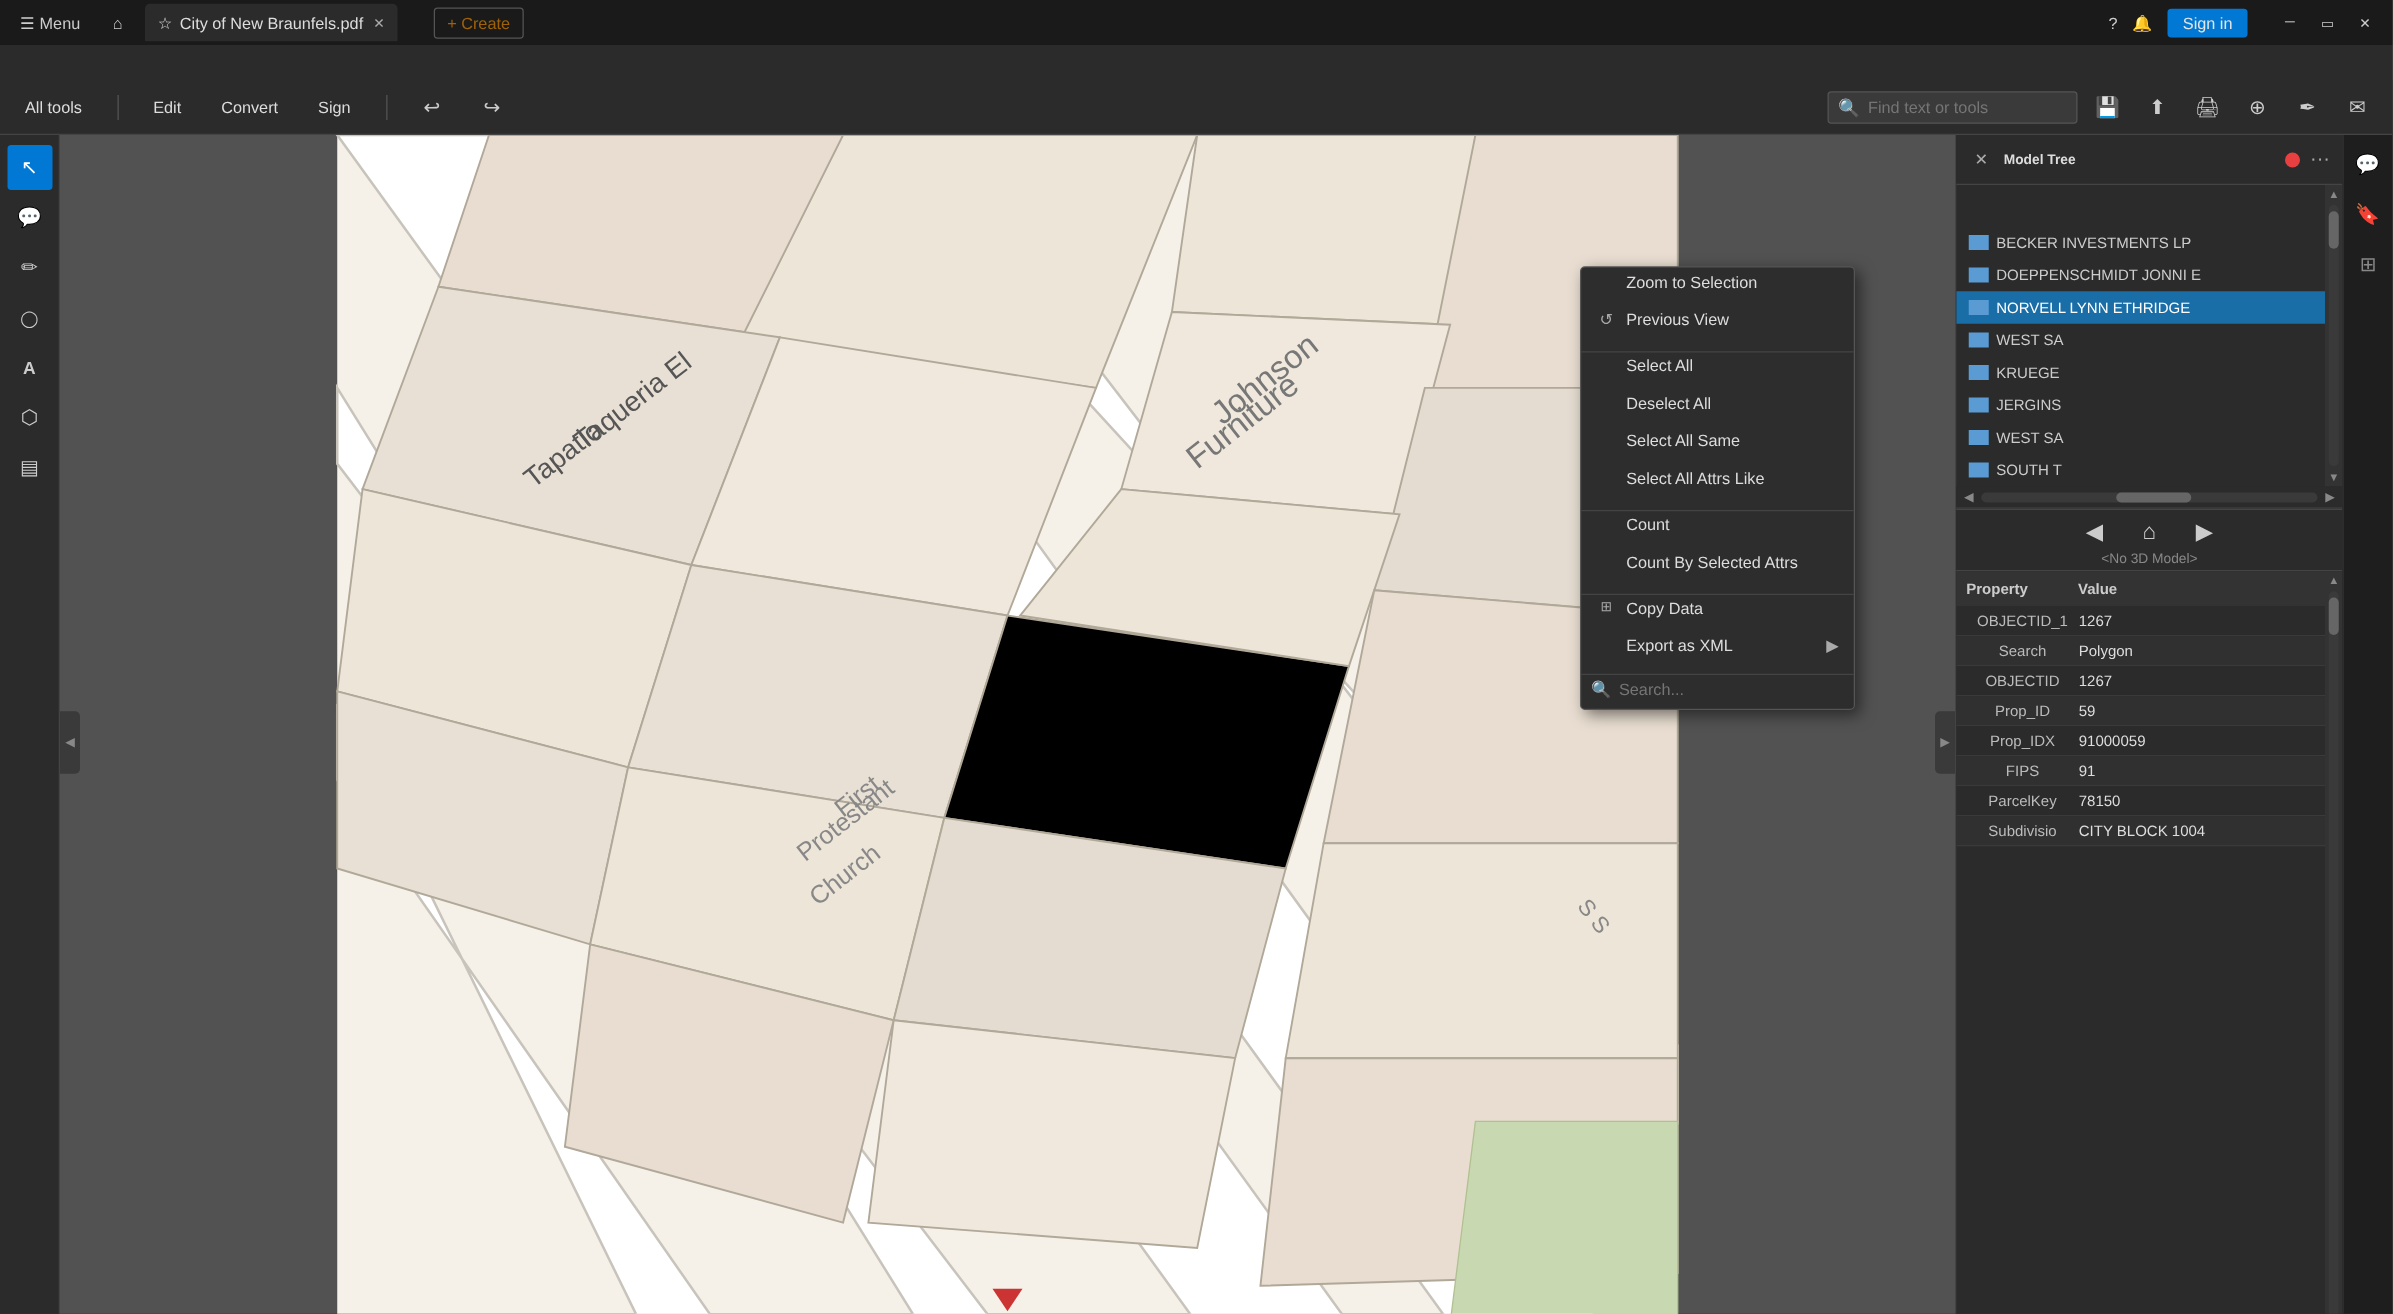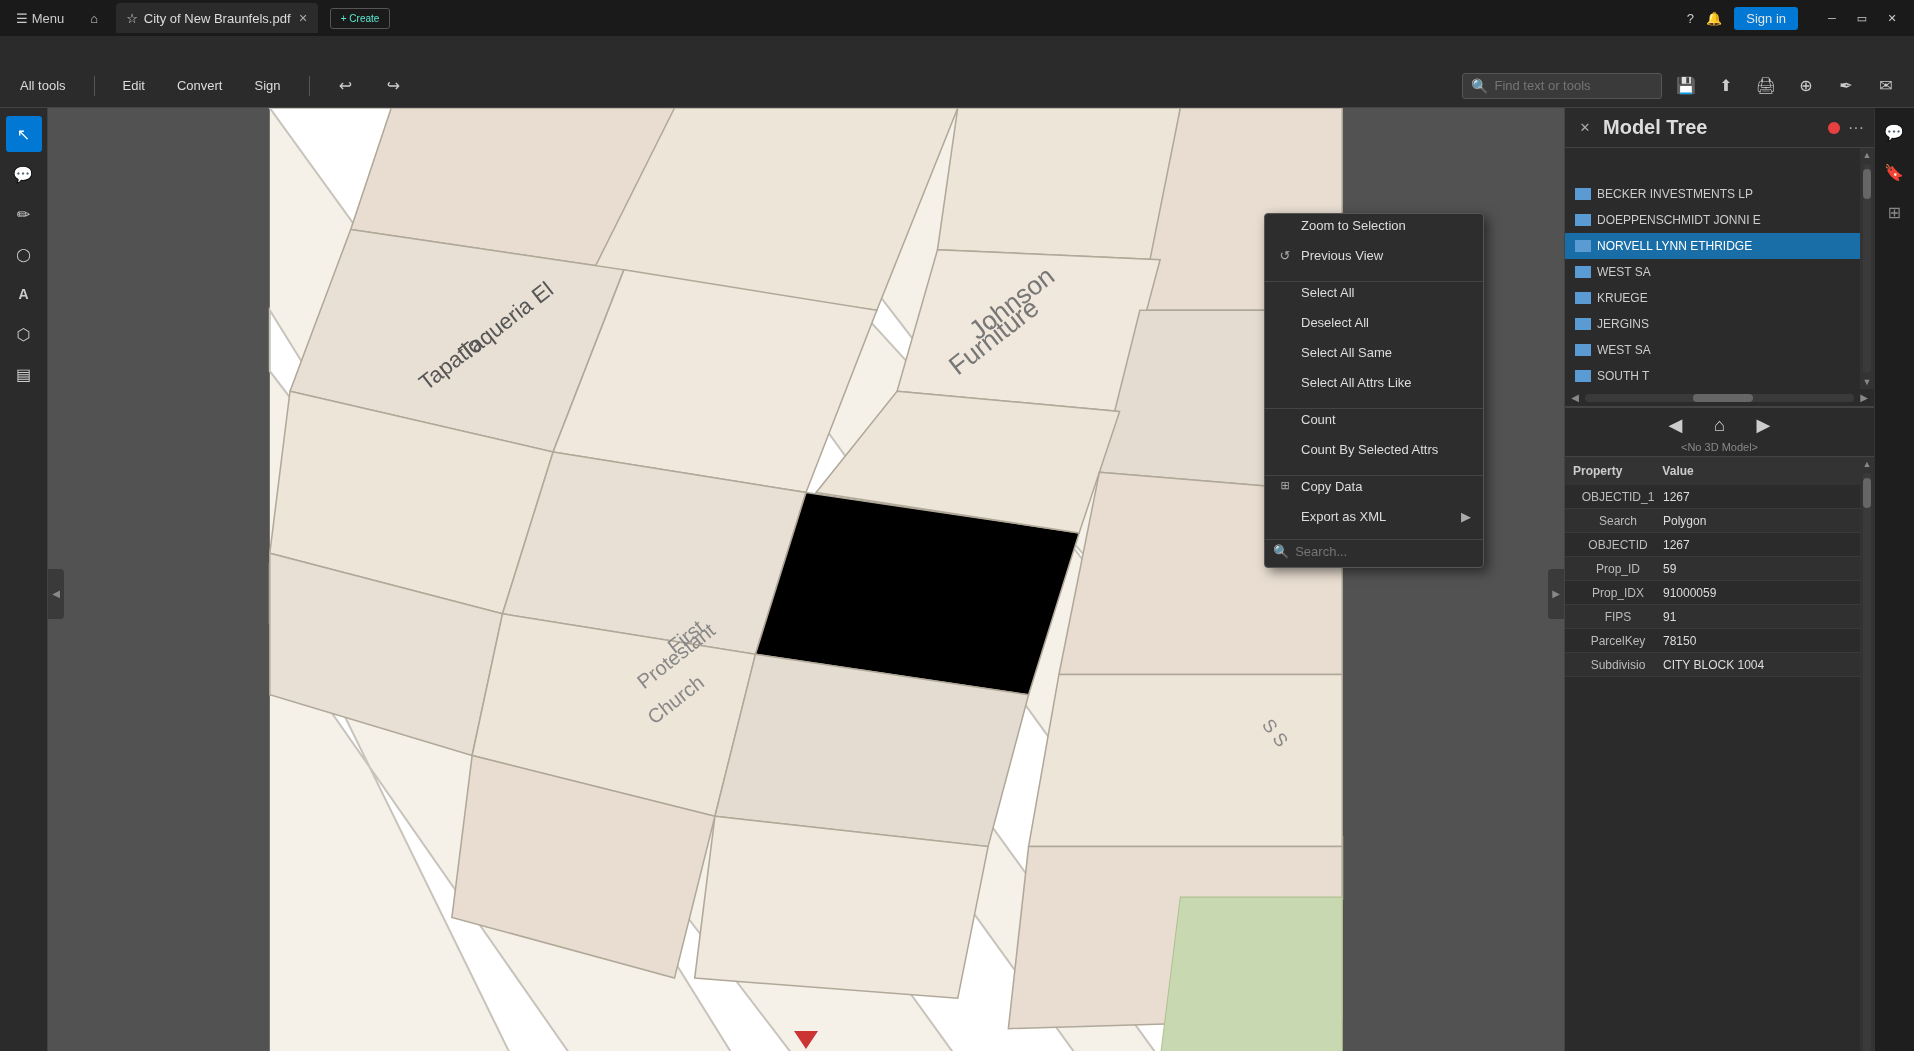--- a/index.html
+++ b/index.html
@@ -30,22 +30,22 @@
     #titlebar .tab {
       display: flex; align-items: center; gap: 6px;
       background: #2b2b2b; padding: 4px 10px; border-radius: 4px 4px 0 0;
       font-size: 13px; color: #ddd; cursor: pointer; height: 30px;
     }
     #titlebar .tab-close {
       font-size: 11px; color: #aaa; cursor: pointer; margin-left: 2px;
     }
     #titlebar .new-tab {
       display: flex; align-items: center; gap: 4px;
-      padding: 4px 10px; font-size: 10px; color: #5eead4; cursor: pointer;
-      border: 1px solid #555; border-radius: 3px; margin-left: 4px;
+      padding: 4px 10px; font-size: 13px; color: #a16207; cursor: pointer;
+      border: 1px solid #555; border-radius: 3px; margin-left: 21px;
     }
     #titlebar .spacer { flex: 1; }
     #titlebar .right-icons { display: flex; align-items: center; gap: 12px; color: #ccc; font-size: 13px; }
     #titlebar .sign-in-btn {
       background: #0078d4; color: #e5e5e5; padding: 4px 12px; border-radius: 3px;
       font-size: 13px; cursor: pointer;
     }
     #titlebar .win-controls { display: flex; gap: 2px; margin-left: 12px; }
     #titlebar .win-btn {
       width: 28px; height: 28px; display: flex; align-items: center; justify-content: center;
@@ -145,21 +145,21 @@
       align-items: center;
       padding: 0 10px;
       gap: 8px;
       border-bottom: 1px solid #444;
     }
     .close-btn-small {
       width: 20px; height: 20px; display: flex; align-items: center; justify-content: center;
       cursor: pointer; font-size: 13px; color: #aaa;
     }
     .model-tree-title {
-      font-size: 20px; font-weight: 600; color: #ddd; flex: 1;
+      font-size: 11px; font-weight: 600; color: #ddd; flex: 1;
     }
     .red-dot { width: 12px; height: 12px; background: #e84040; border-radius: 50%; }
     .more-btn { cursor: pointer; color: #aaa; font-size: 16px; }
 
     
     #far-right {
       width: 40px;
       background: #1e1e1e;
       display: flex;
       flex-direction: column;

